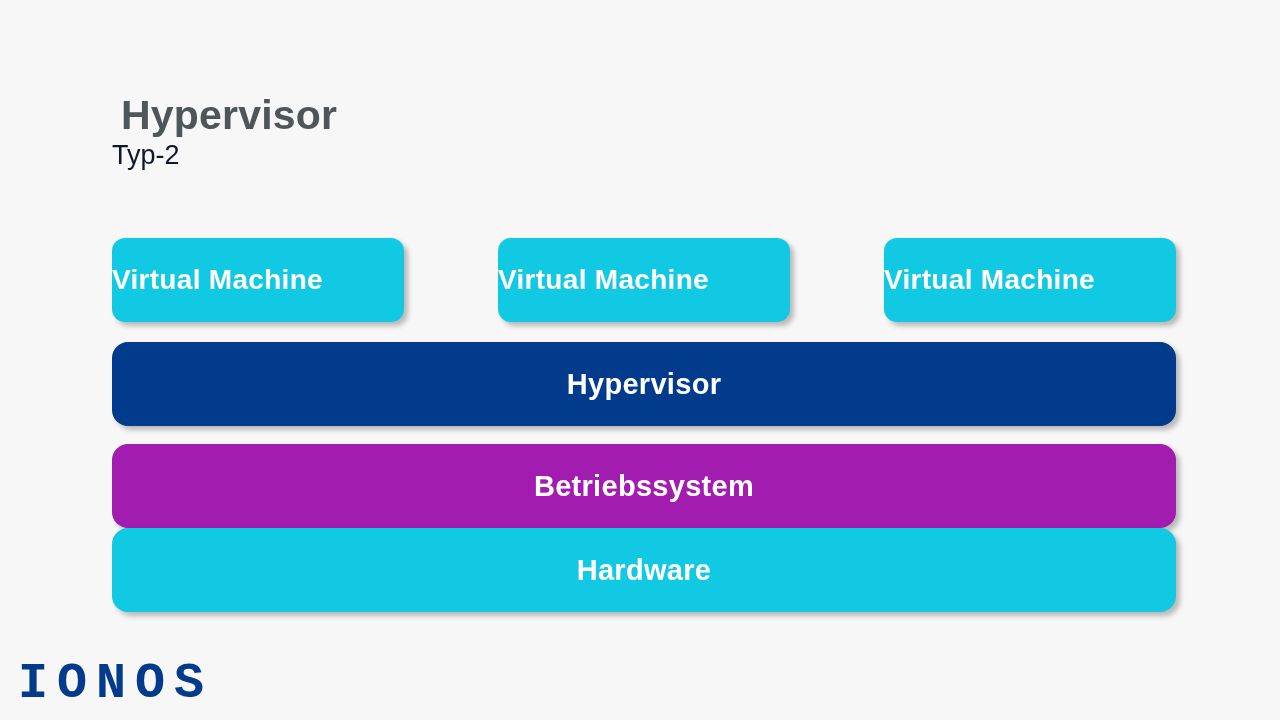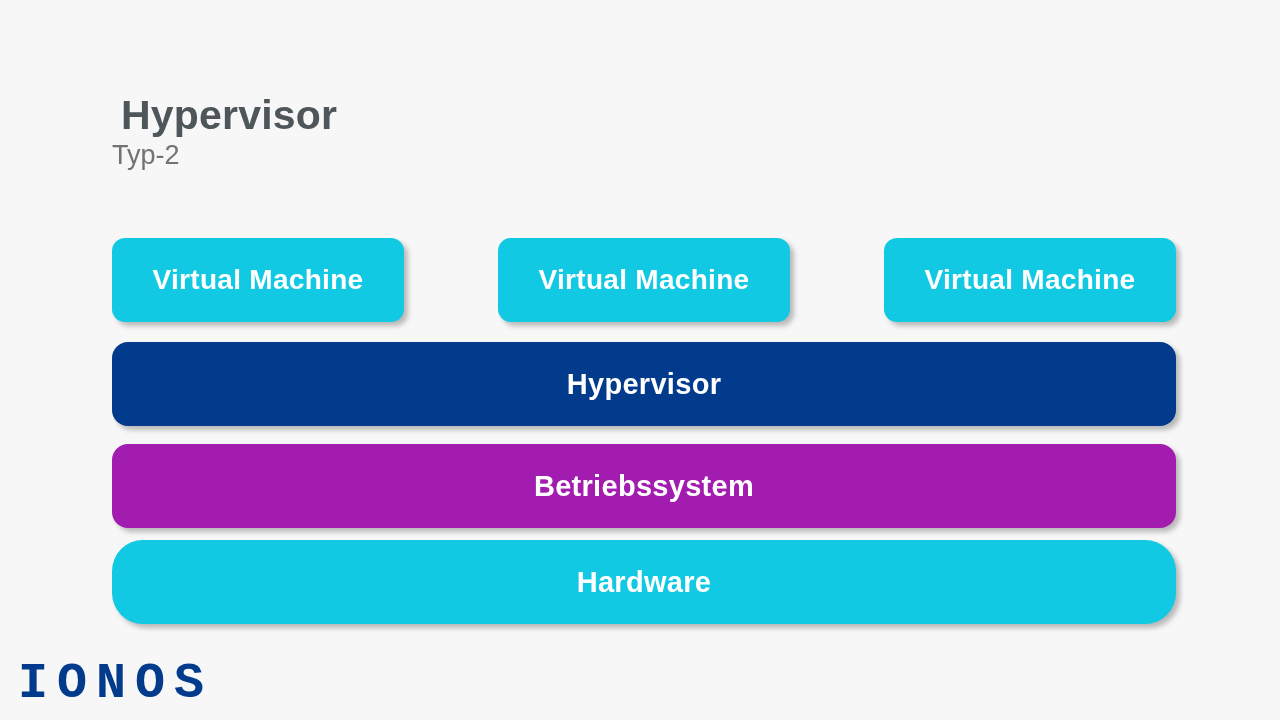--- a/index.html
+++ b/index.html
@@ -35,21 +35,21 @@
     font-weight: bold;
     color: #4e5659;
     letter-spacing: 0.2px;
     line-height: 1.05;
     margin: 0 0 0 9px;
     white-space: nowrap;
   }
   .heading-subtitle {
     font-size: 27px;
     font-weight: normal;
-    color: #737373;
+    color: #0f172a;
     line-height: 1.1;
     margin: 4px 0 0 0;
     white-space: nowrap;
   }
 
   
   .vm-row {
     position: absolute;
     left: 112px;
     top: 222px;
@@ -60,21 +60,21 @@
   }
   .vm-box {
     position: relative;
     width: 292px;
     height: 84px;
     border-radius: 13px;
     background: #12c9e3;
     box-shadow: 4px 4px 5px rgba(60, 60, 60, 0.33);
     display: flex;
     align-items: center;
-    justify-content: center;
+    justify-content: flex-start;
   }
   .vm-label {
     font-size: 28px;
     font-weight: bold;
     color: #ffffff;
     letter-spacing: 0.3px;
     white-space: nowrap;
   }
 
   
@@ -84,21 +84,21 @@
     width: 1064px;
     height: 84px;
     border-radius: 16px;
     box-shadow: 4px 4px 5px rgba(60, 60, 60, 0.33);
     display: flex;
     align-items: center;
     justify-content: center;
   }
   .layer-hypervisor { top: 326px; background: #023a8c; }
   .layer-os         { top: 428px; background: #a21caf; }
-  .layer-hardware   { top: 524px; background: #12c9e3; border-radius: 31px; }
+  .layer-hardware   { top: 512px; background: #12c9e3; }
 
   .layer-label {
     font-size: 29px;
     font-weight: bold;
     color: #ffffff;
     letter-spacing: 0.3px;
     white-space: nowrap;
   }
 
   

